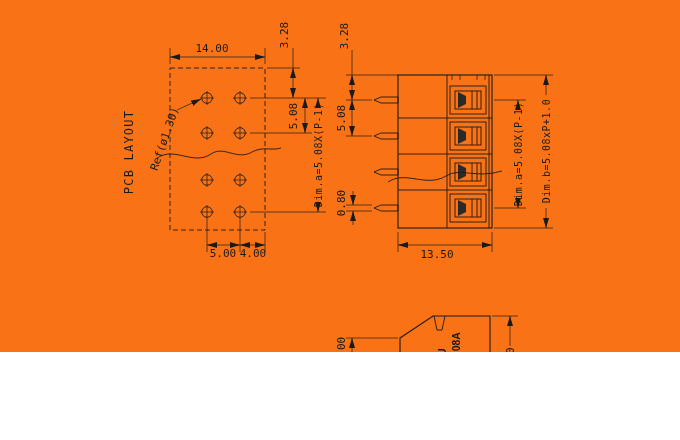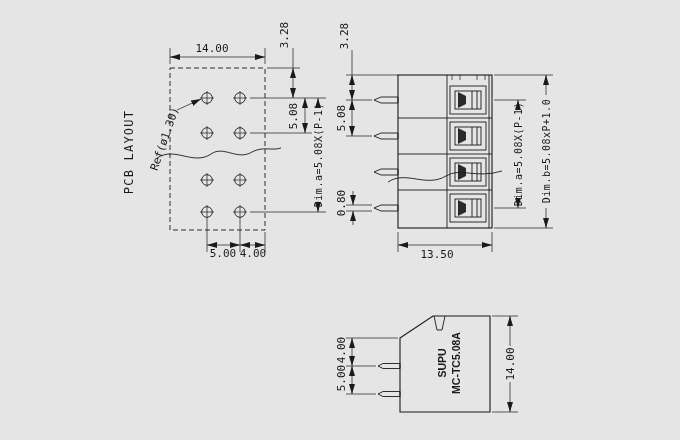--- a/index.html
+++ b/index.html
@@ -1,16 +1,16 @@
 <!DOCTYPE html>
 <html><head>
 <meta charset="utf-8">
 <style>
   html,body{margin:0;padding:0;background:#ffffff}
-  .stage{width:680px;height:440px;position:relative;background:#e5e5e5;overflow:hidden}
+  .stage{width:680px;height:352px;position:relative;background:#f97316;overflow:hidden}
   svg{display:block;font-family:"DejaVu Sans Mono",monospace}
   .obj{fill:none;stroke:#1a1a1a;stroke-width:1.1}
   .det{fill:none;stroke:#1a1a1a;stroke-width:0.9}
   .thin{fill:none;stroke:#1a1a1a;stroke-width:0.7}
   .dash{fill:none;stroke:#1a1a1a;stroke-width:0.9;stroke-dasharray:5 3}
   .wavy{fill:none;stroke:#1a1a1a;stroke-width:0.9}
   .wedge{fill:#2a2a2a;stroke:none}
   text{text-anchor:middle;fill:#1a1a1a}
   .dim{font-size:11px}
   .dim-sm{font-size:10px;letter-spacing:.5px}

